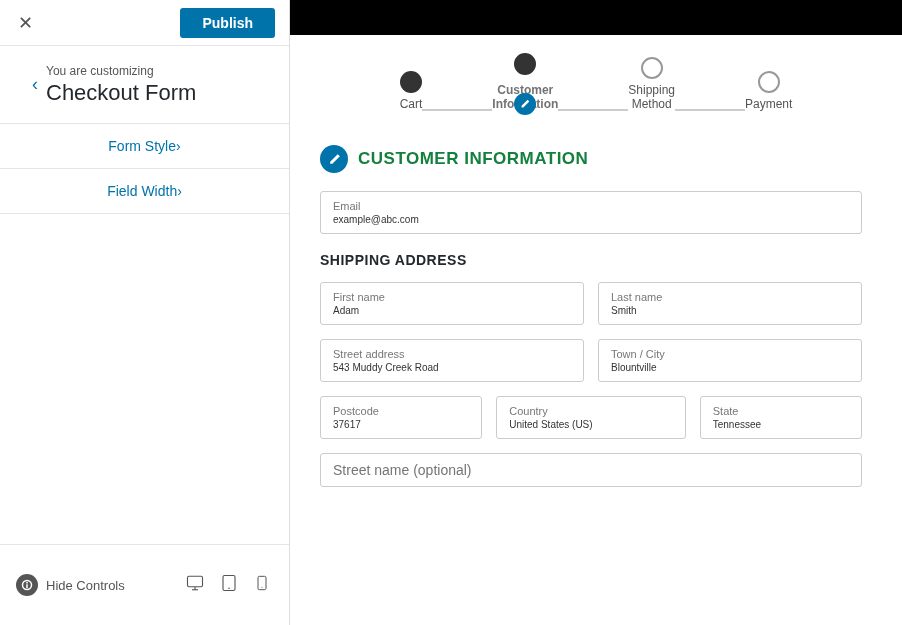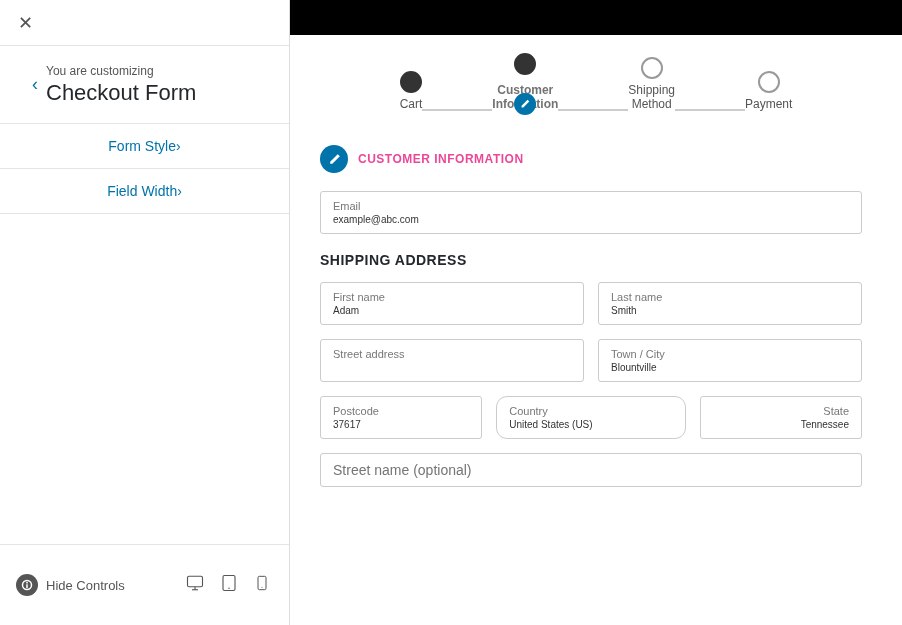--- a/index.html
+++ b/index.html
@@ -265,24 +265,24 @@
       flex-shrink: 0;
     }
 
     .section-icon svg {
       width: 15px;
       height: 15px;
       fill: #fff;
     }
 
     .section-title {
-      font-size: 12px;
+      font-size: 17px;
       font-weight: 700;
       letter-spacing: 0.5px;
-      color: #ec4899;
+      color: #15803d;
       text-transform: uppercase;
     }
 
     .form-group {
       margin-bottom: 14px;
     }
 
     .form-field {
       border: 1px solid #ccc;
       border-radius: 3px;
@@ -330,30 +330,31 @@
       margin: 18px 0 14px;
     }
 
     .three-col {
       display: flex;
       gap: 14px;
       margin-bottom: 14px;
     }
 
     .three-col .form-field:first-child { flex: 1; }
-    .three-col .form-field:nth-child(2) { flex: 1.2; border-radius: 11px; }
-    .three-col .form-field:last-child { flex: 1; align-items: flex-end; }
+    .three-col .form-field:nth-child(2) { flex: 1.2; }
+    .three-col .form-field:last-child { flex: 1; }
   </style>
 </head>
 <body>
 
 <aside class="sidebar">
 
   <div class="sidebar-header">
     <button class="close-icon-btn">✕</button>
+    <button class="publish-btn">Publish</button>
   </div>
 
   <div class="sidebar-context">
     <div style="display:flex;align-items:center;gap:8px;">
       <button class="sidebar-back-btn">‹</button>
       <div>
         <div class="you-are">You are customizing</div>
         <div class="title">Checkout Form</div>
       </div>
     </div>
@@ -467,20 +468,21 @@
       </div>
       <div class="form-field">
         <label>Last name</label>
         <div class="field-value">Smith</div>
       </div>
     </div>
 
     <div class="form-row">
       <div class="form-field">
         <label>Street address</label>
+        <div class="field-value">543 Muddy Creek Road</div>
       </div>
       <div class="form-field">
         <label>Town / City</label>
         <div class="field-value">Blountville</div>
       </div>
     </div>
 
     <div class="three-col">
       <div class="form-field">
         <label>Postcode</label>

